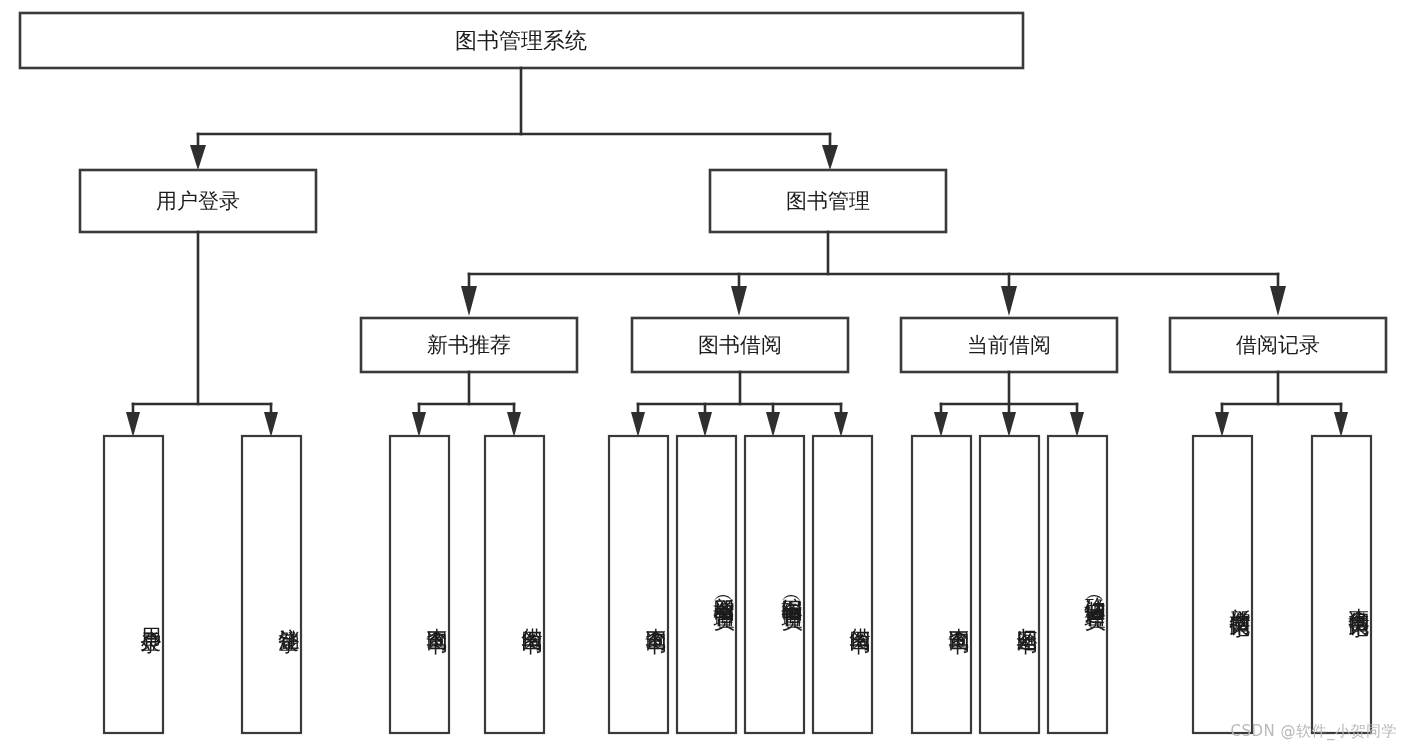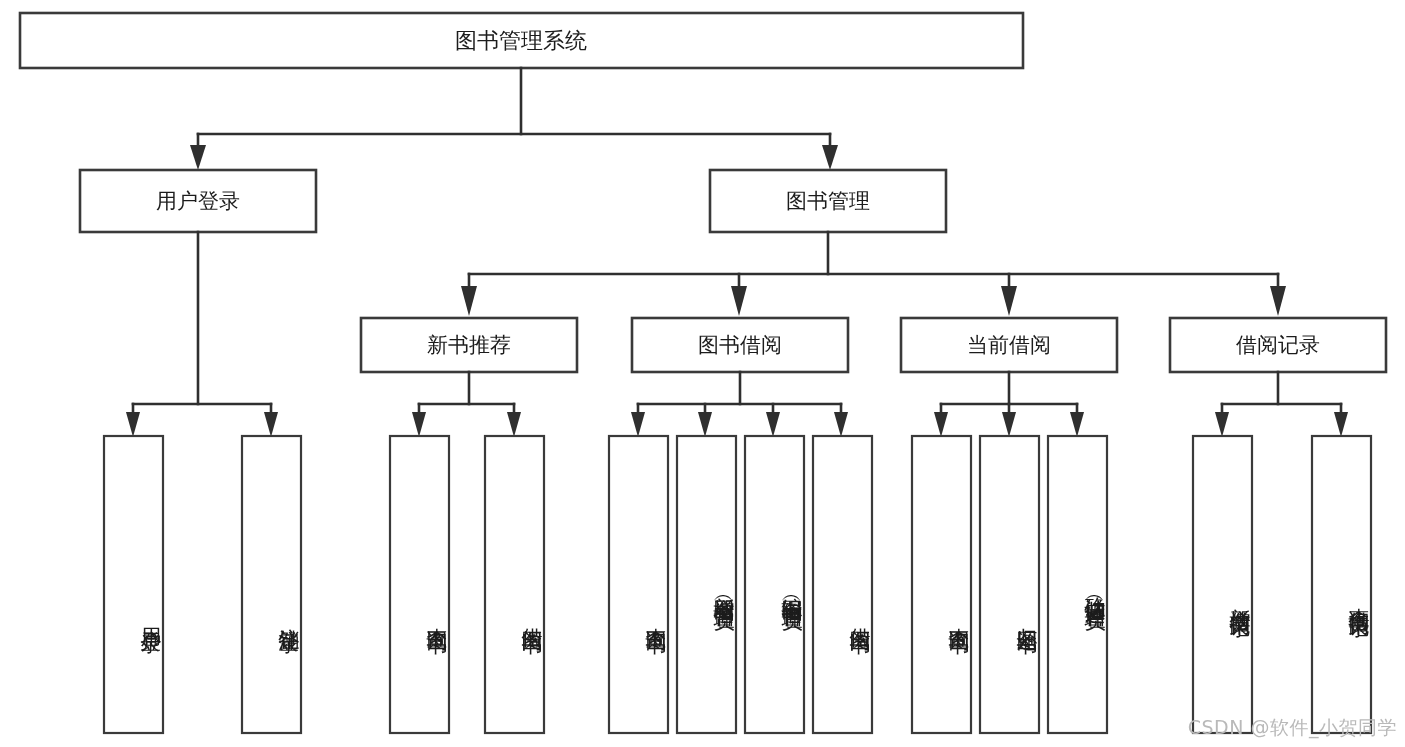--- a/index.html
+++ b/index.html
@@ -71,21 +71,21 @@
     align-items: flex-start;
     justify-content: center;
     white-space: nowrap;
     pointer-events: none;
   }
   .watermark {
     position: absolute;
     right: 8px;
     bottom: 6px;
     font-family: "DejaVu Sans", "Liberation Sans", sans-serif;
-    font-size: 19px;
+    font-size: 15px;
     color: #b9b9b9;
     letter-spacing: 0.5px;
     white-space: nowrap;
   }
 </style>
 </head>
 <body>
 
 <div id="canvas">
 

